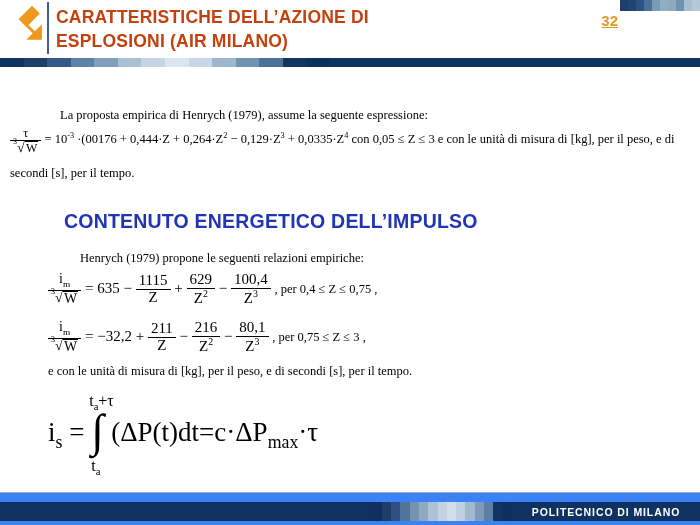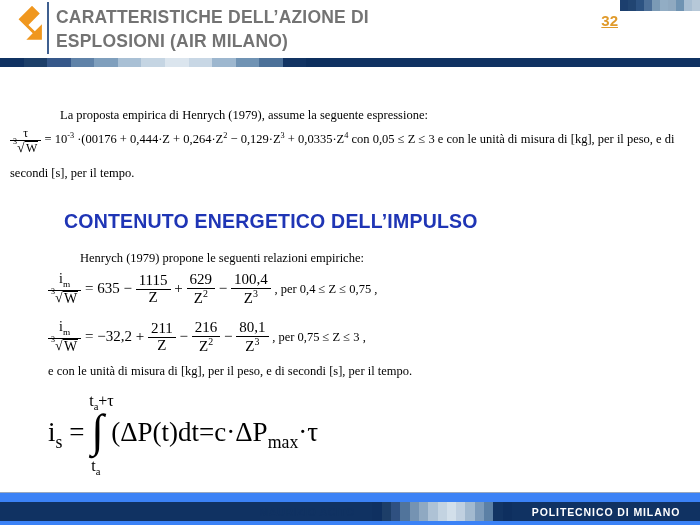--- a/index.html
+++ b/index.html
@@ -35,21 +35,21 @@
     background: #3f5f8f;
   }
   .header-title {
     position: absolute;
     left: 56px; top: 5px;
     width: 510px;
     font-family: "Liberation Sans", sans-serif;
     font-weight: bold;
     font-size: 17.5px;
     line-height: 24px;
-    color: #737373;
+    color: #c2410c;
     letter-spacing: 0.2px;
   }
   .page-number {
     position: absolute;
     right: 82px; top: 12px;
     font-family: "Liberation Sans", sans-serif;
     font-weight: bold;
     font-size: 15px;
     color: #e09a2a;
     text-decoration: underline;

